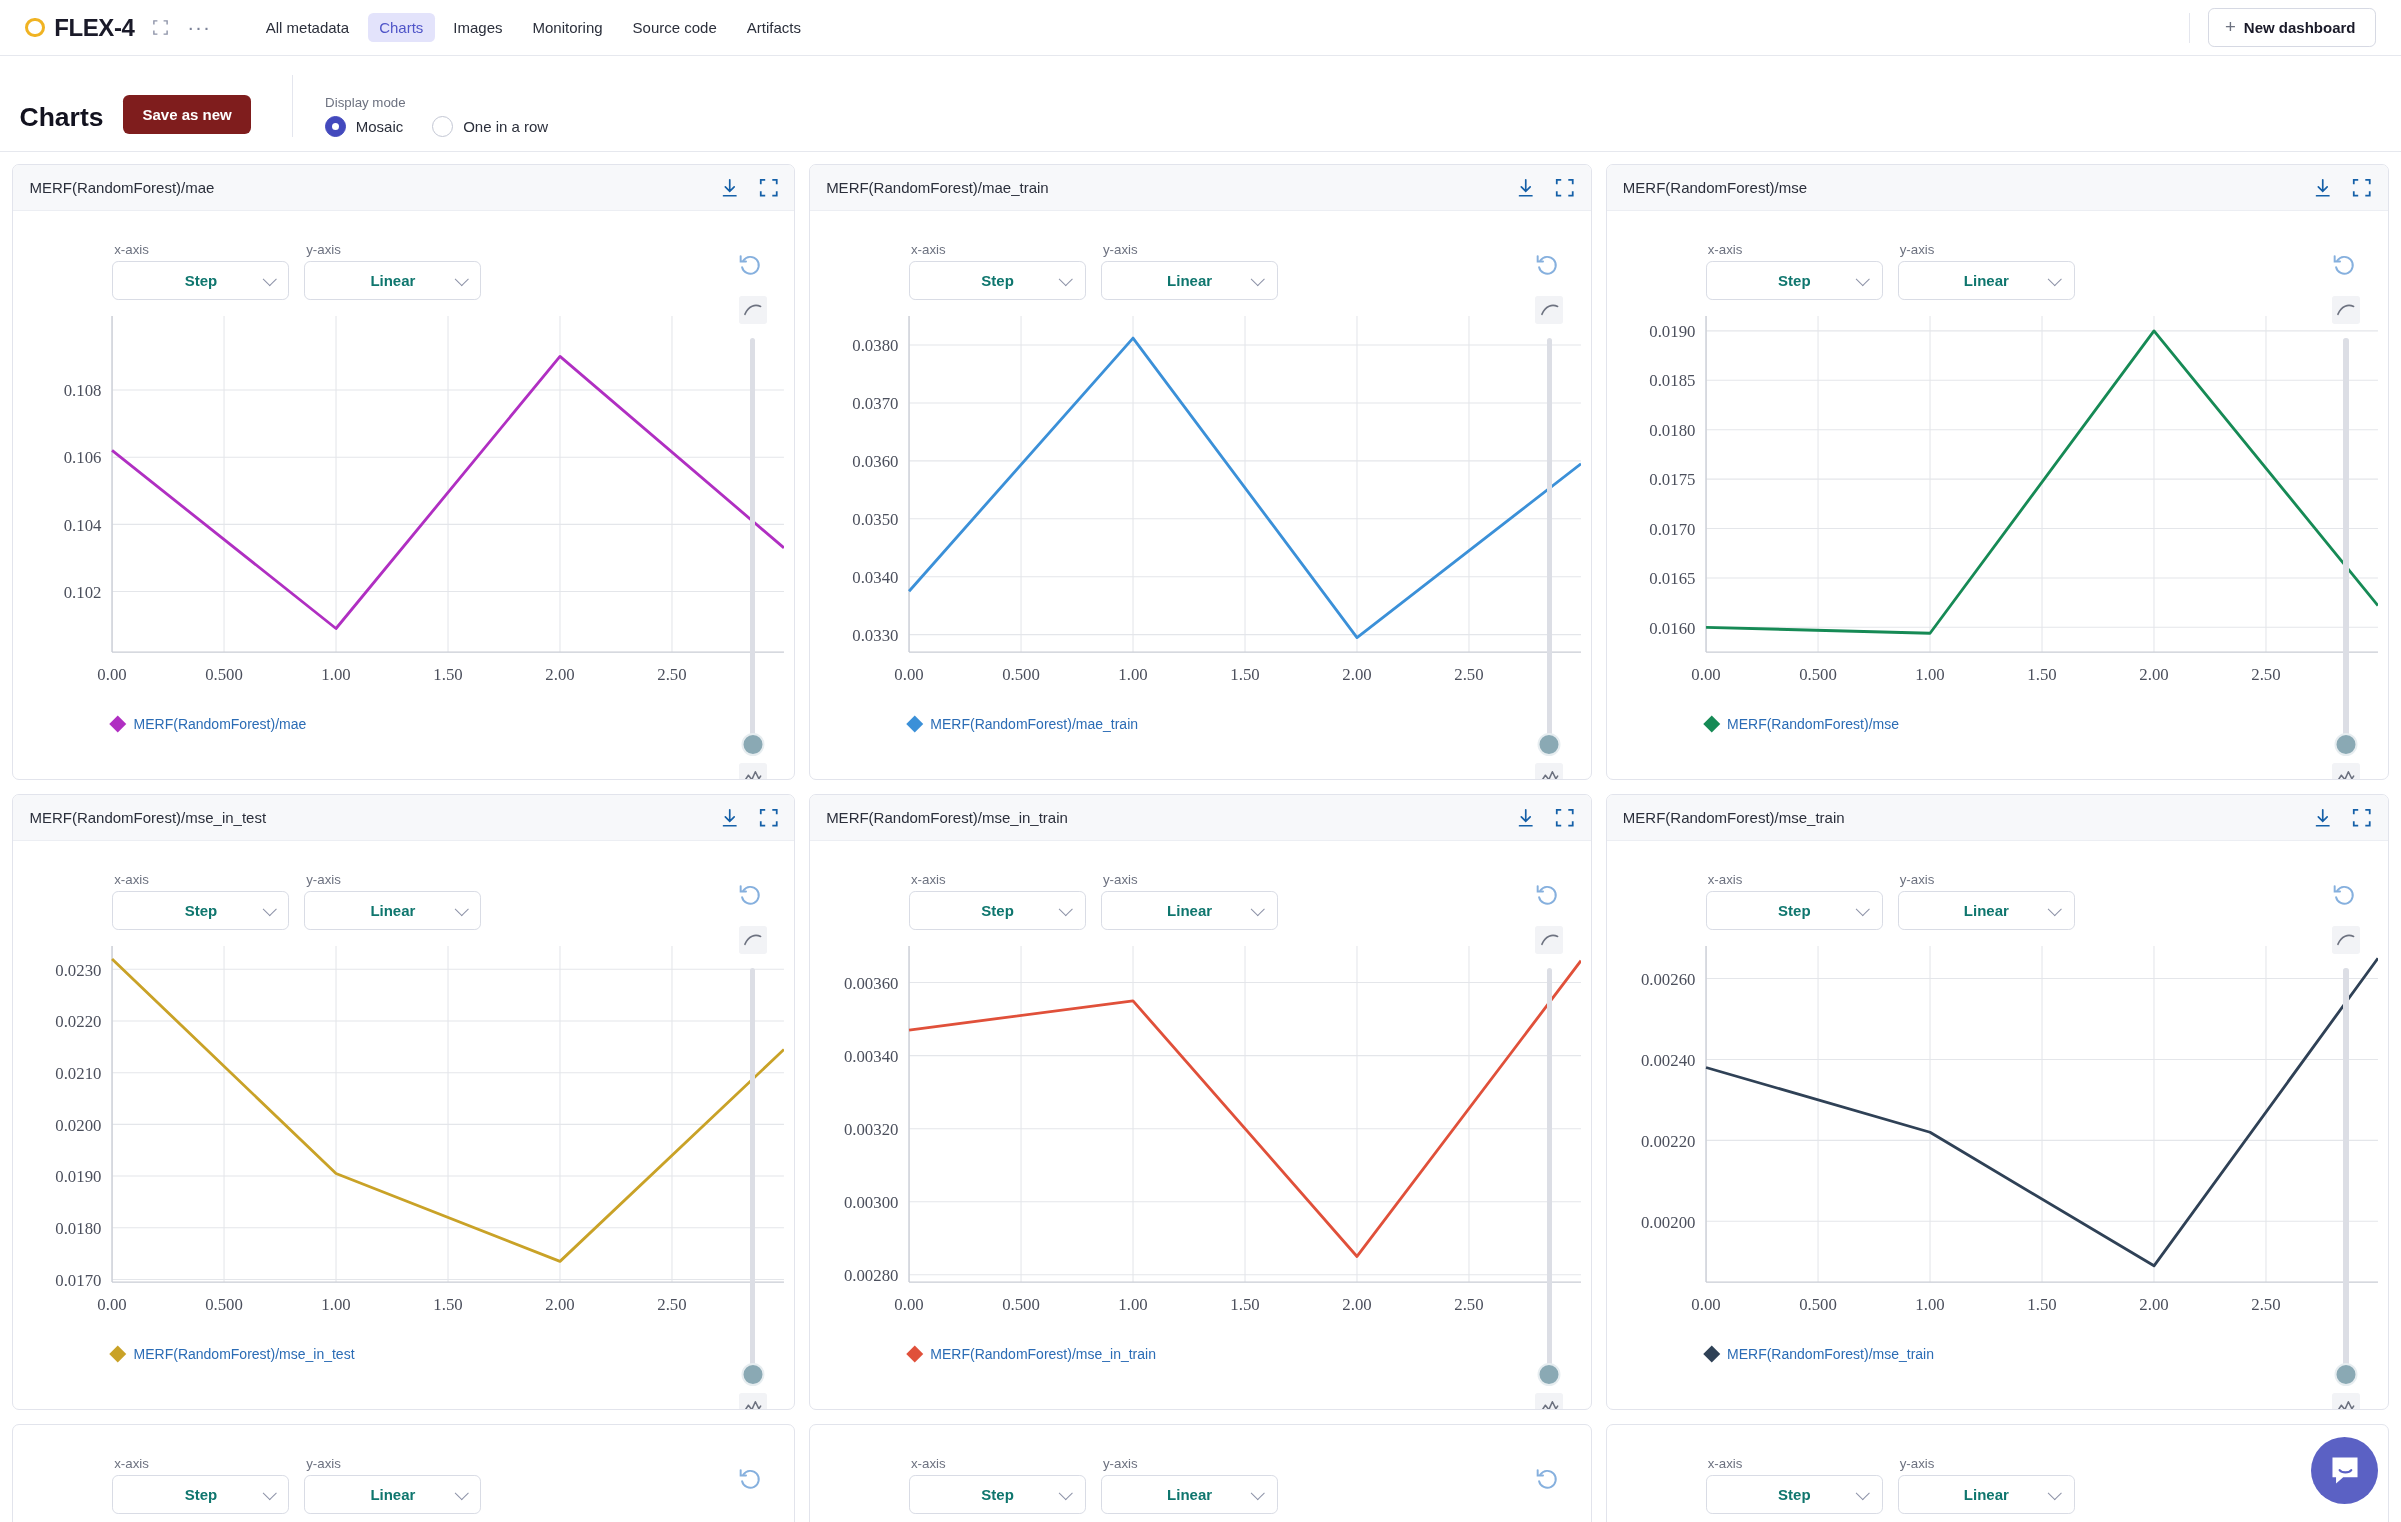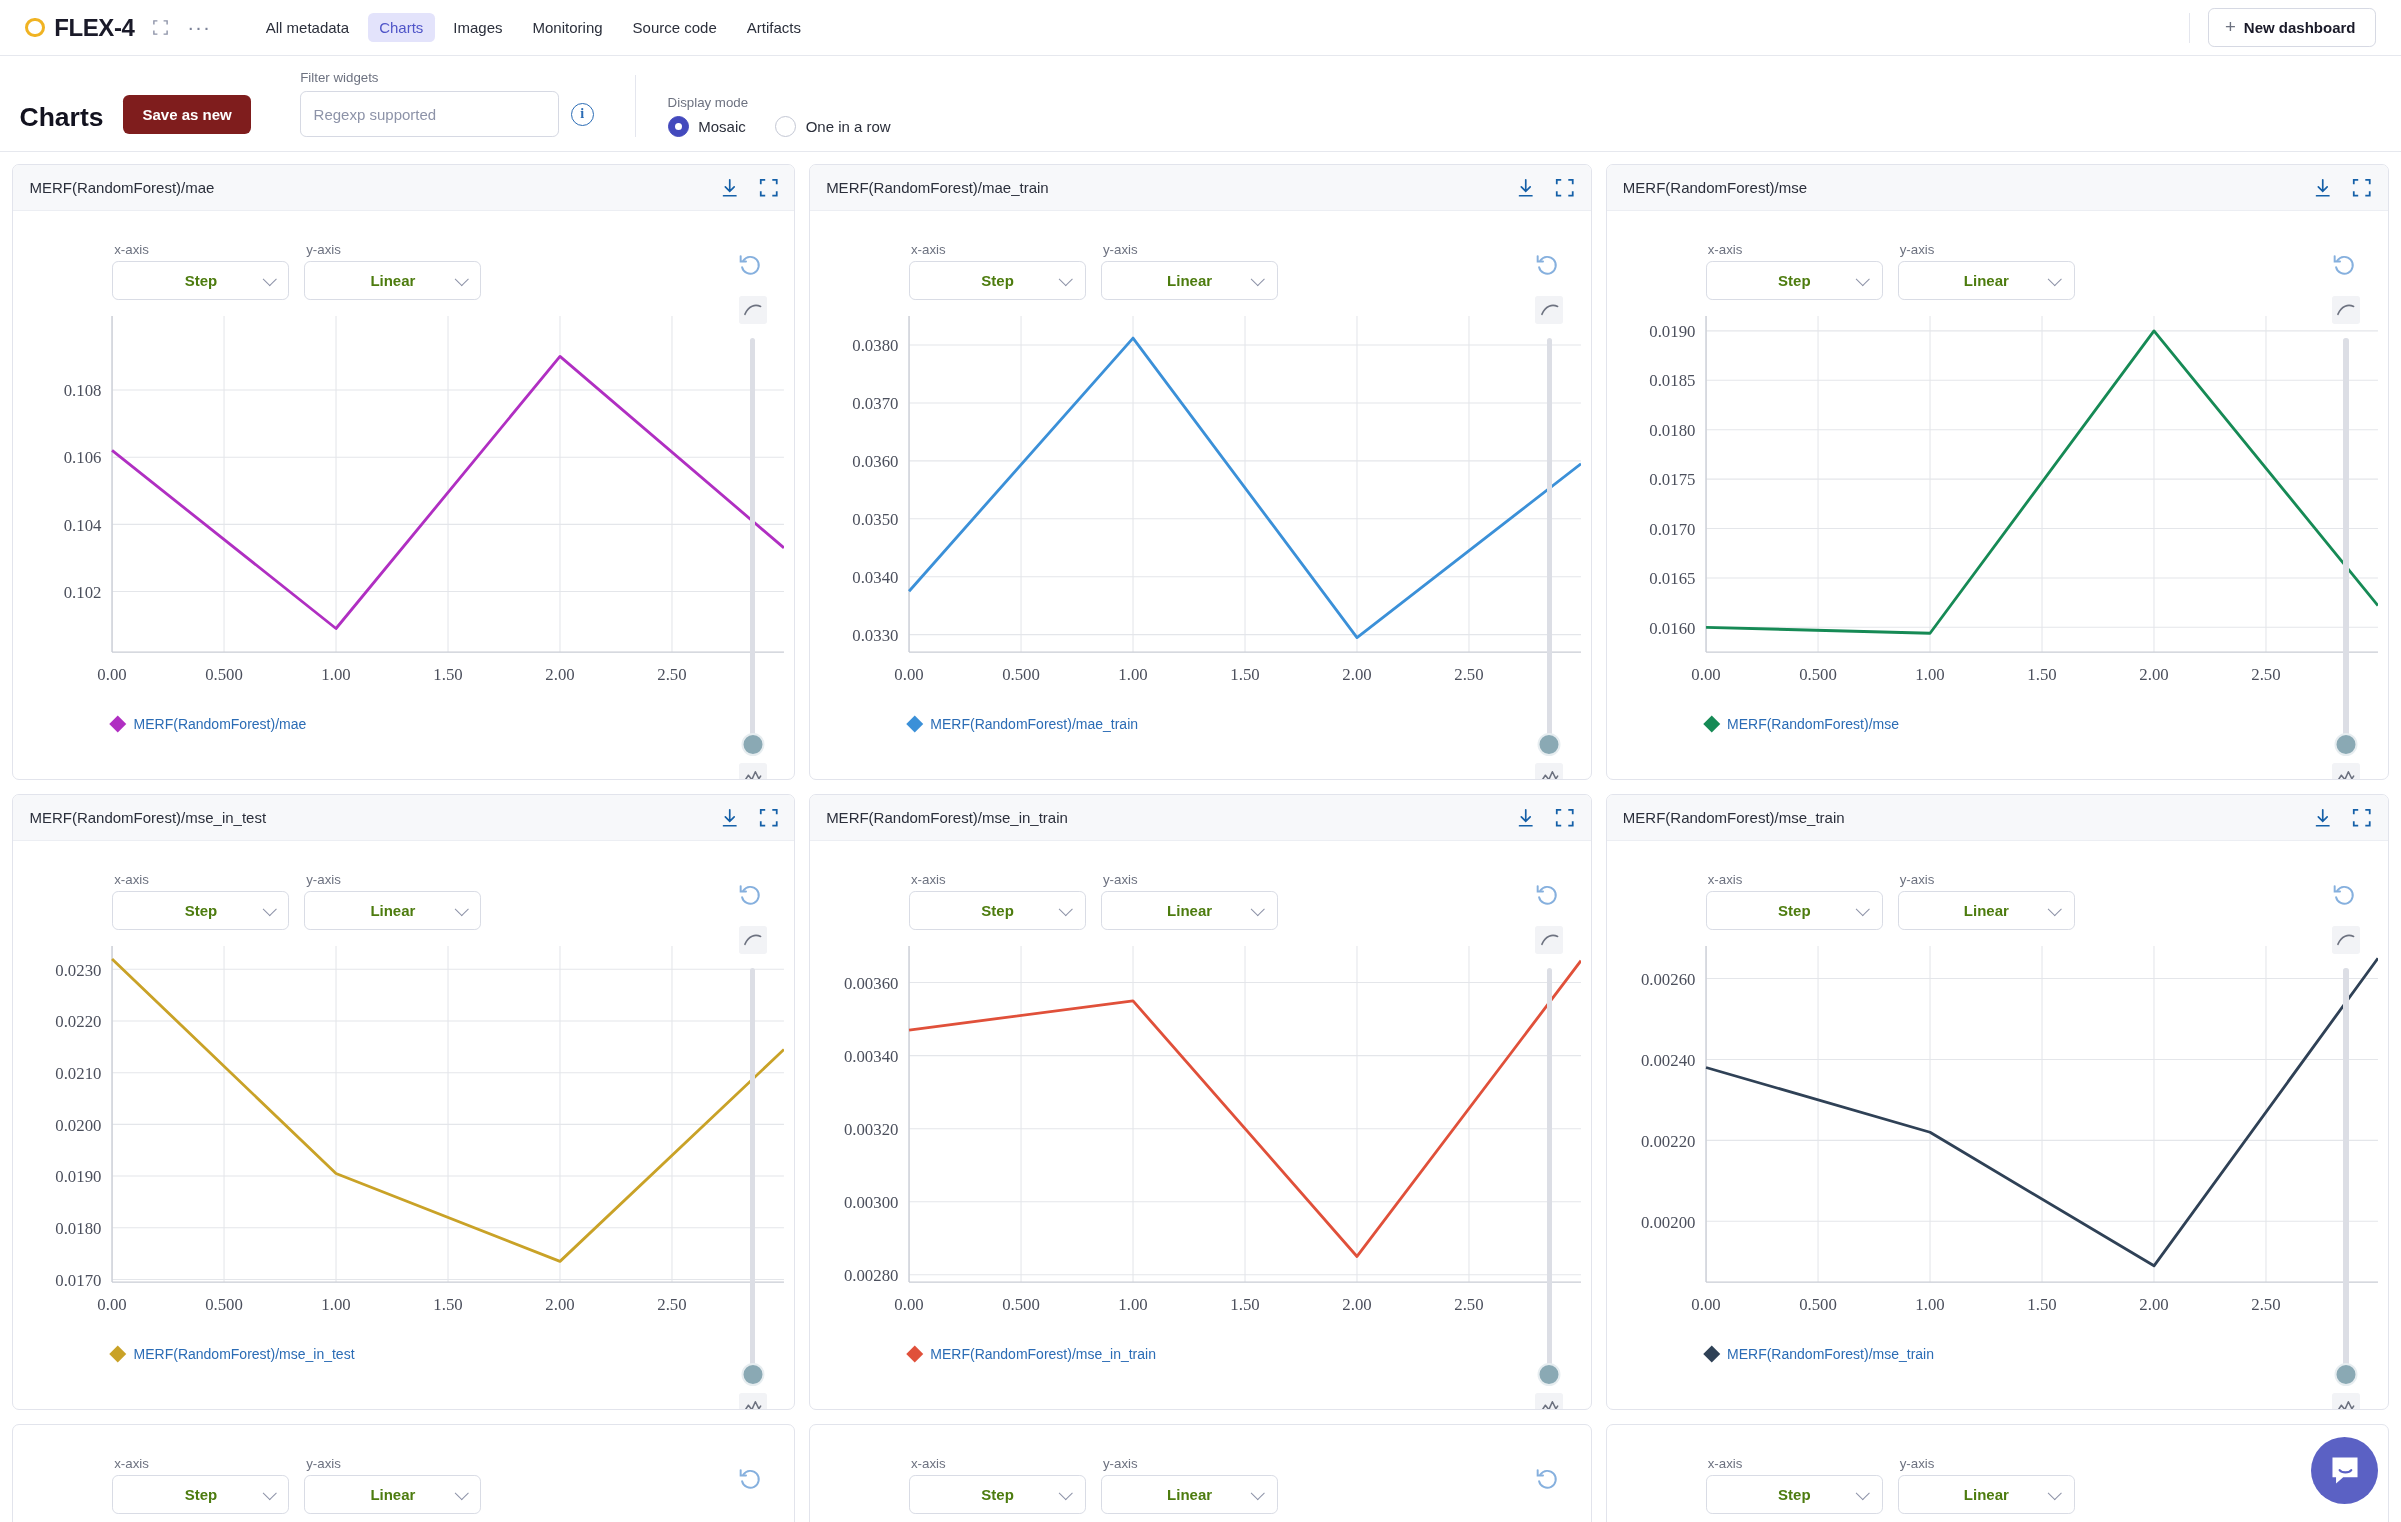--- a/index.html
+++ b/index.html
@@ -88,21 +88,21 @@
     display: flex; align-items: center; padding: 0 16px;
   }
   .panel-title { font-size: 15px; color: #2b2f3b; font-weight: 500; }
   .head-icons { margin-left: auto; display: flex; align-items: center; gap: 19.5px; }
   .body { position: relative; padding: 10.6px 0 0 0; height: calc(100% - 46px); }
   .axis-ctrls { display: flex; gap: 15px; padding-left: 99px; margin-top: 20px; }
   .ctrl-label { font-size: 13.3px; color: #6d7280; margin-bottom: 4.4px; padding-left: 1.8px; }
   .select {
     width: 177px; height: 39px; border: 0.9px solid #d9dce5; border-radius: 6.2px;
     background: #fff; display: flex; align-items: center; justify-content: center;
-    font-size: 15px; font-weight: 700; color: #4d7c0f; position: relative;
+    font-size: 15px; font-weight: 700; color: #0f766e; position: relative;
   }
   .select .chev {
     position: absolute; right: 16px; width: 9.7px; height: 9.7px;
     border-right: 1.8px solid #8d93a8; border-bottom: 1.8px solid #8d93a8;
     transform: rotate(45deg) translateY(-2.7px);
   }
   .reset-ic { position: absolute; right: 32px; top: 42px; }
   .plot-area { position: relative; margin-top: 8.8px; height: 389px; }
   .legend {
     display: flex; align-items: center; gap: 9.7px; padding-left: 99px; margin-top: 17.7px;
@@ -155,27 +155,20 @@
     <div class="new-dash">
       <span class="plus">+</span>
       <span>New dashboard</span>
     </div>
   </div>
 </div>
 
 <div class="subbar">
   <div class="page-title">Charts</div>
   <div class="save-btn">Save as new</div>
-  <div class="field-grp">
-    <div class="field-label">Filter widgets</div>
-    <div class="filter-row">
-      <div class="filter-input">Regexp supported</div>
-      <div class="info-ic">i</div>
-    </div>
-  </div>
   <div class="tb-div"></div>
   <div>
     <div class="field-label">Display mode</div>
     <div class="radio-row">
       <div class="radio on"></div>
       <span class="radio-lbl">Mosaic</span>
       <div class="radio"></div>
       <span class="radio-lbl">One in a row</span>
     </div>
   </div>

